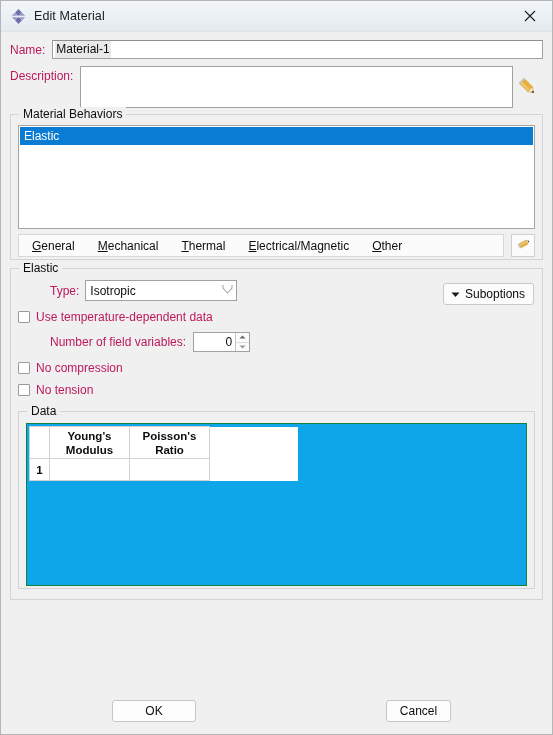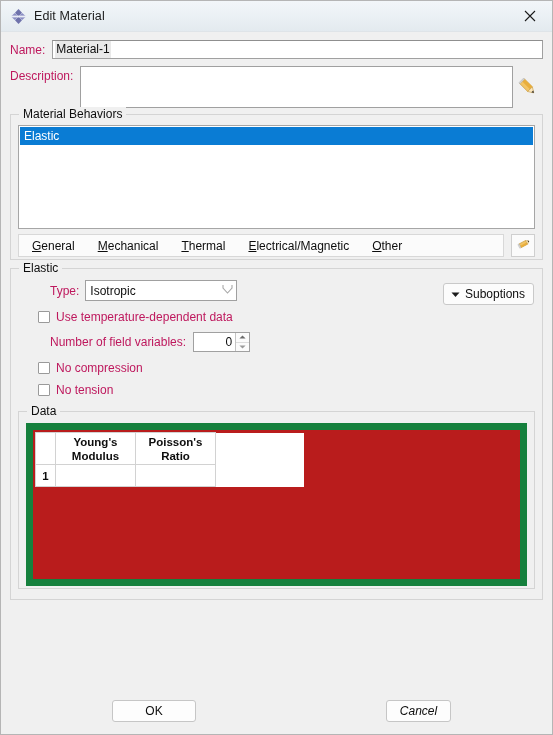--- a/index.html
+++ b/index.html
@@ -237,21 +237,21 @@
     display: flex;
     align-items: center;
     padding: 0 8px 0 7px;
     font-size: 12px;
     color: #0d0d0d;
     box-sizing: border-box;
     white-space: nowrap;
   }
   .suboptions-btn .tri { margin-right: 5px; display: flex; }
 
-  .checkrow { margin-bottom: 8px; margin-left: 20px; }
+  .checkrow { margin-bottom: 8px; }
   .checkbox {
     width: 12px; height: 12px;
     border: 1px solid #9a9a9a;
     background: #ffffff;
     box-sizing: border-box;
     margin-right: 6px;
     flex: 0 0 auto;
     border-radius: 1px;
   }
 
@@ -284,22 +284,22 @@
     display: flex;
     align-items: center;
     justify-content: center;
   }
   .spin-arrows > div:first-child { border-bottom: 1px solid #dcdcdc; }
 
   
   .data-group { margin-top: 14px; }
   .data-table-wrap {
     height: 163px;
-    background: #b91c1c;
-    border: 7px solid #15803d;
+    background: #0ea5e9;
+    border: 1px solid #15803d;
     box-sizing: border-box;
     padding: 2px;
     overflow: hidden;
   }
   table.datatable {
     border-collapse: collapse;
     table-layout: fixed;
   }
   table.datatable th, table.datatable td {
     border: 1px solid #d2d2d2;
@@ -348,21 +348,21 @@
     border: 1px solid #c6c6c6;
     border-radius: 3px;
     font-size: 12px;
     color: #0d0d0d;
     display: flex;
     align-items: center;
     justify-content: center;
     box-sizing: border-box;
   }
   .btn-ok { left: 111px; width: 84px; }
-  .btn-cancel { left: 385px; width: 65px; font-style: italic; }
+  .btn-cancel { left: 385px; width: 65px; }
 </style>
 </head>
 <body>
 
 <div class="dialog">
 
   <div class="titlebar">
     <span class="title-icon">
       <svg width="17" height="17" viewBox="0 0 17 17">
         <polygon points="8.5,1 12,4.8 8.5,8.6 5,4.8" fill="#6f72ab"></polygon>

